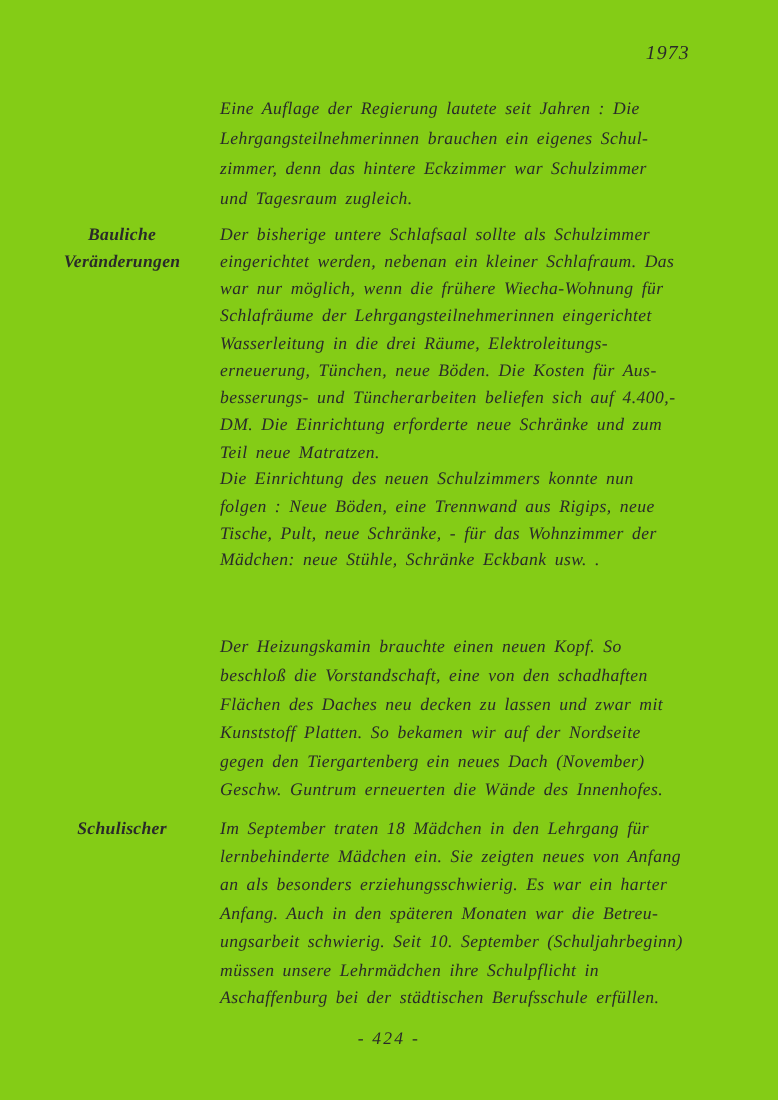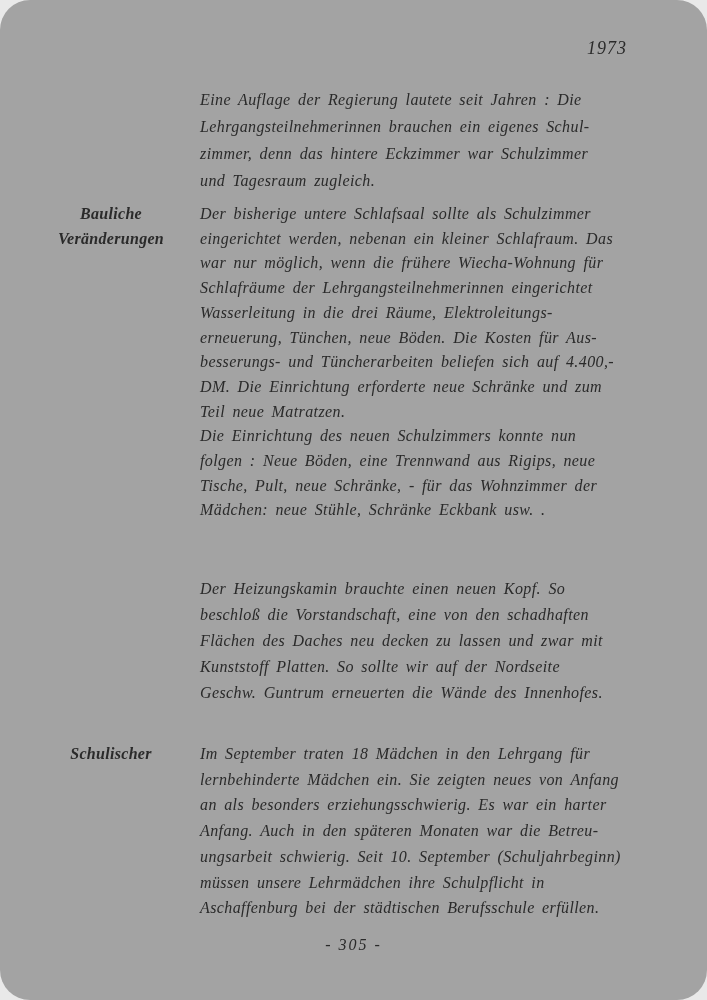--- a/index.html
+++ b/index.html
@@ -1,26 +1,25 @@
 <!DOCTYPE html>
 <html><head>
 <meta charset="utf-8">
 <style>
   html, body { margin: 0; padding: 0; background: #e9e9e9; }
   .page {
     position: relative;
     width: 707px;
     height: 1000px;
     margin: 0 auto;
-    background: #a3a3a3;
+    background: #84cc16;
     overflow: hidden;
     font-family: "Liberation Serif", serif;
     font-style: italic;
     color: #2a2a2a;
-    border-radius: 30px;
   }
   .year {
     position: absolute;
     top: 38px;
     right: 80px;
     font-size: 18px;
     letter-spacing: 1px;
     font-weight: 500;
   }
   .section {
@@ -95,35 +94,36 @@
         <div class="line">Mädchen: neue Stühle, Schränke Eckbank usw. .</div>
       </div>
   </div>
 
   <div class="section s2">
     <div class="margin-label"></div>
     <div>
         <div class="line">Der Heizungskamin brauchte einen neuen Kopf. So</div>
         <div class="line">beschloß die Vorstandschaft, eine von den schadhaften</div>
         <div class="line">Flächen des Daches neu decken zu lassen und zwar mit</div>
-        <div class="line">Kunststoff Platten. So sollte wir auf der Nordseite</div>
+        <div class="line">Kunststoff Platten. So bekamen wir auf der Nordseite</div>
+        <div class="line">gegen den Tiergartenberg ein neues Dach (November)</div>
         <div class="line">Geschw. Guntrum erneuerten die Wände des Innenhofes.</div>
       </div>
   </div>
 
   <div class="section s3">
     <div class="margin-label">
         <div>Schulischer</div>
       </div>
     <div>
         <div class="line">Im September traten 18 Mädchen in den Lehrgang für</div>
         <div class="line">lernbehinderte Mädchen ein. Sie zeigten neues von Anfang</div>
         <div class="line">an als besonders erziehungsschwierig. Es war ein harter</div>
         <div class="line">Anfang. Auch in den späteren Monaten war die Betreu-</div>
         <div class="line">ungsarbeit schwierig. Seit 10. September (Schuljahrbeginn)</div>
         <div class="line">müssen unsere Lehrmädchen ihre Schulpflicht in</div>
         <div class="line">Aschaffenburg bei der städtischen Berufsschule erfüllen.</div>
       </div>
   </div>
 
-  <div class="page-number">- 305 -</div>
+  <div class="page-number">- 424 -</div>
 
 </div>
 
 </body></html>

